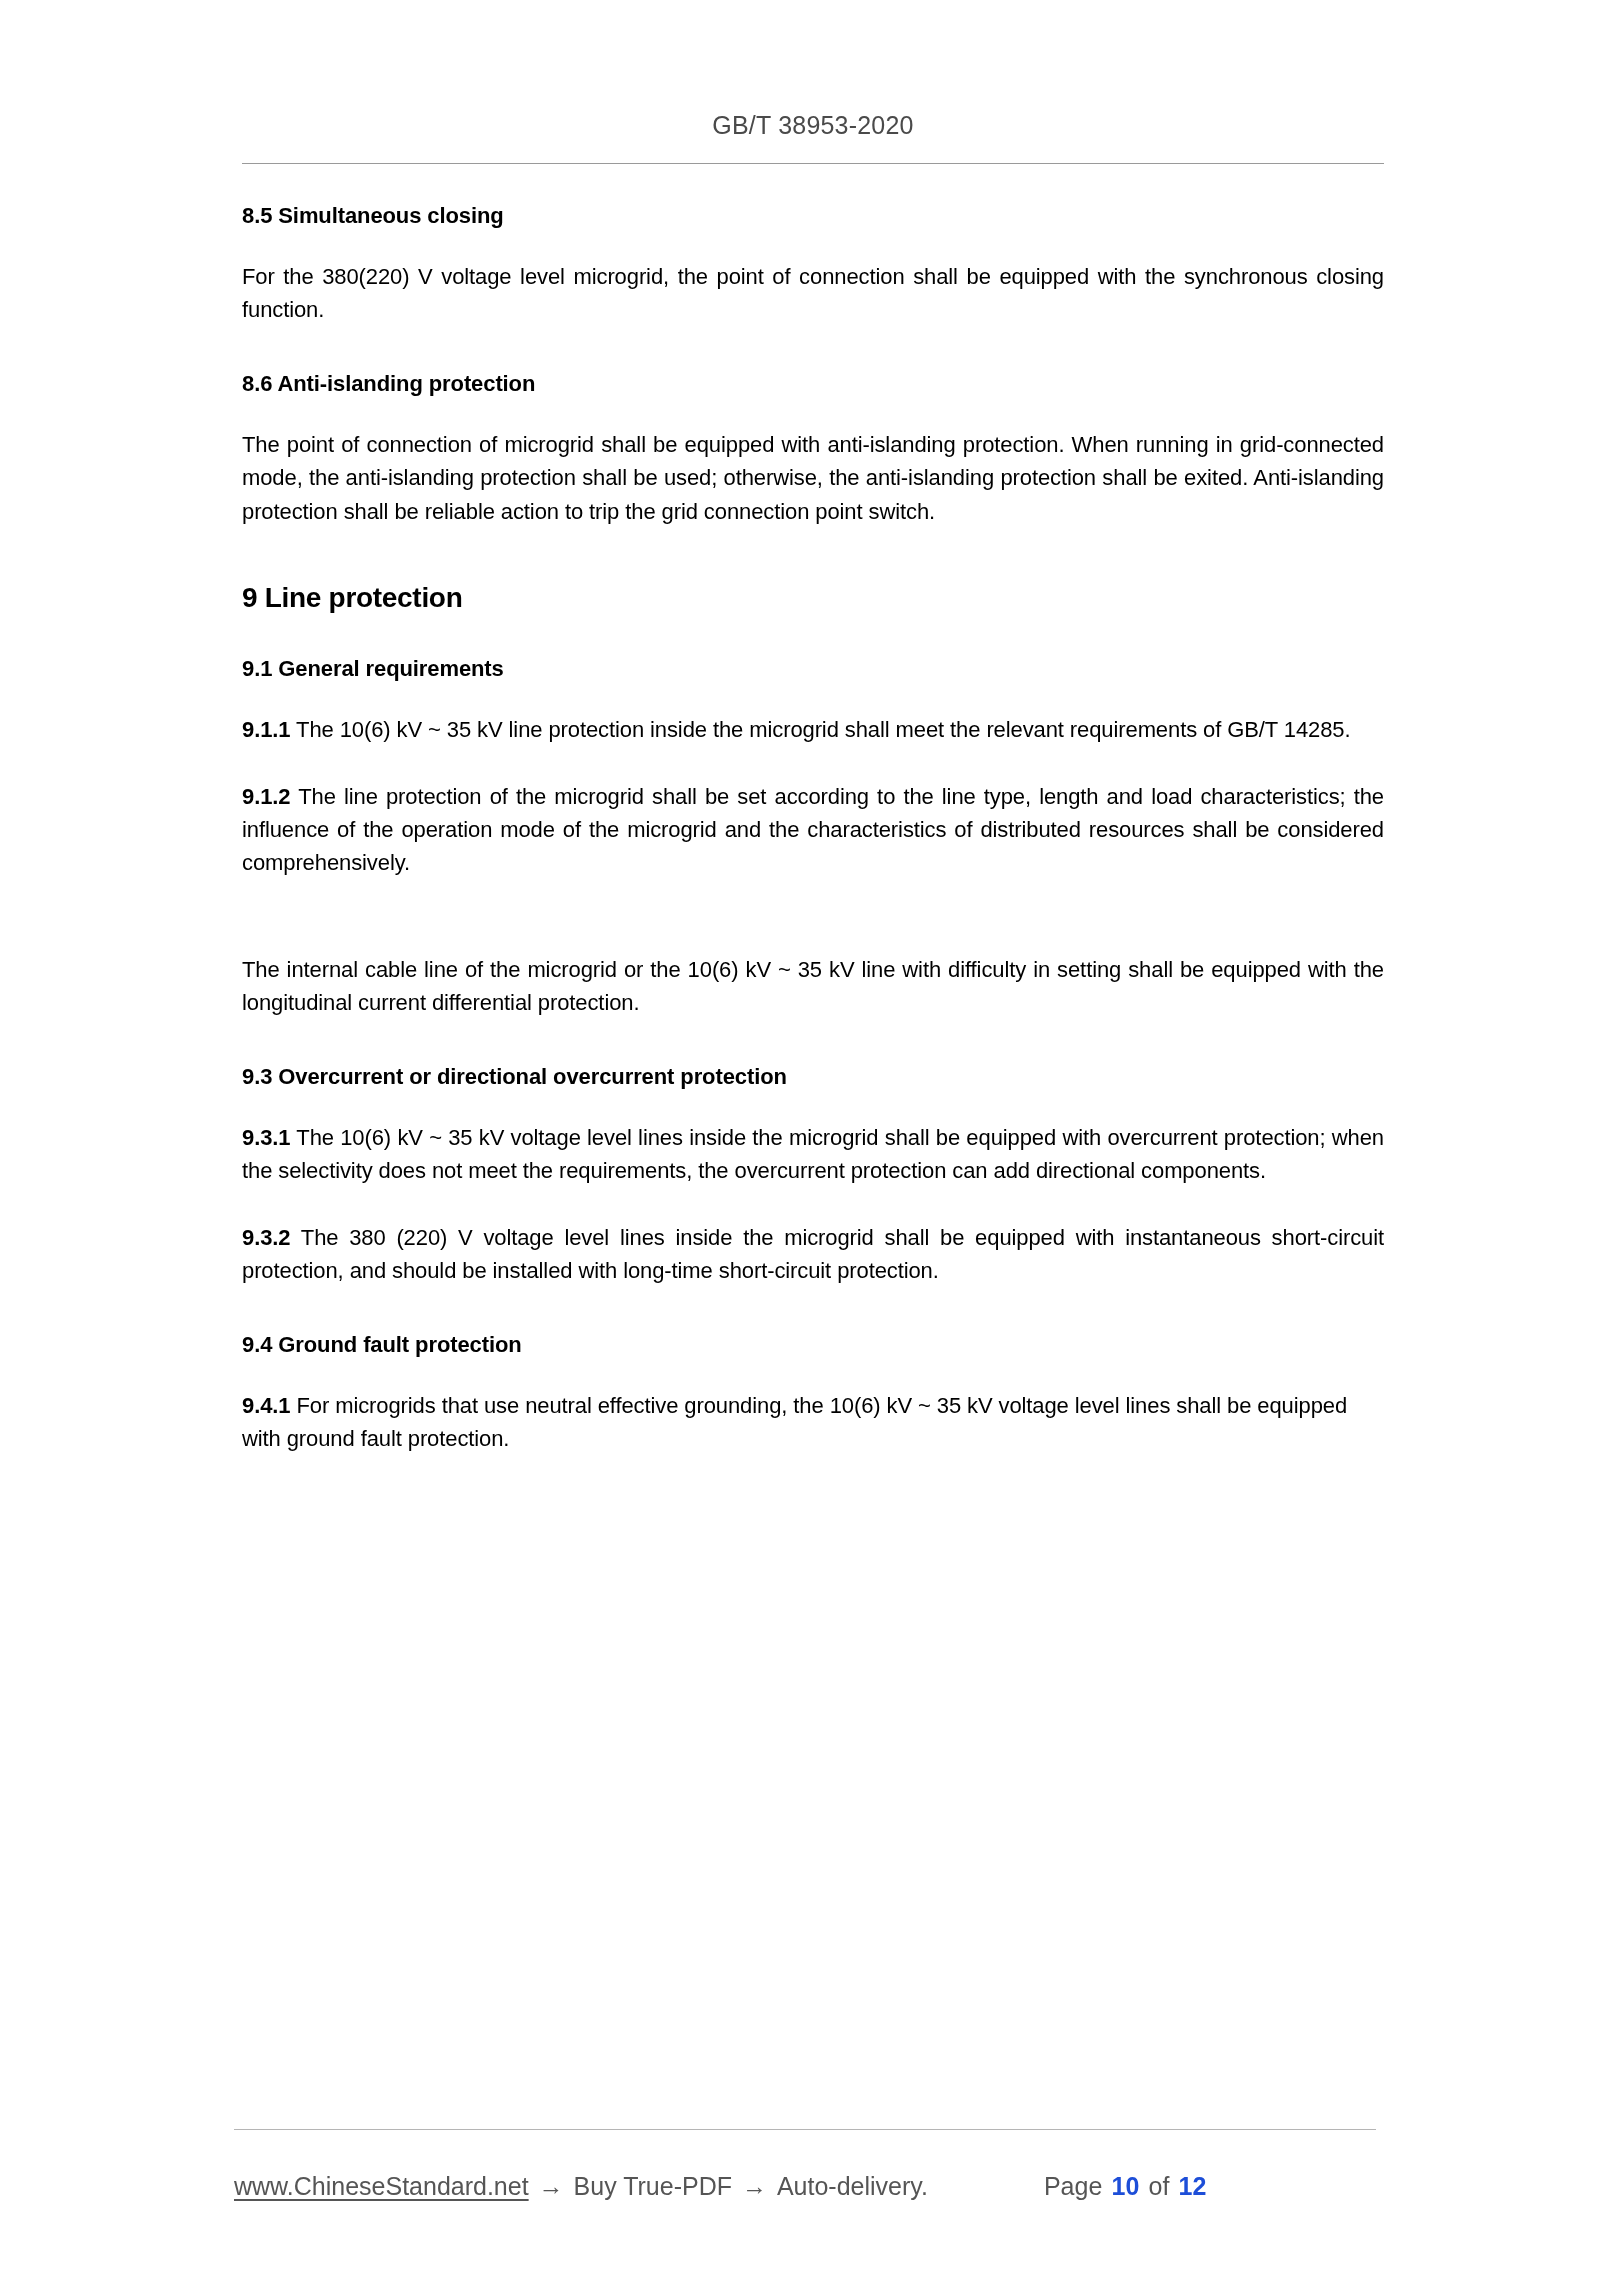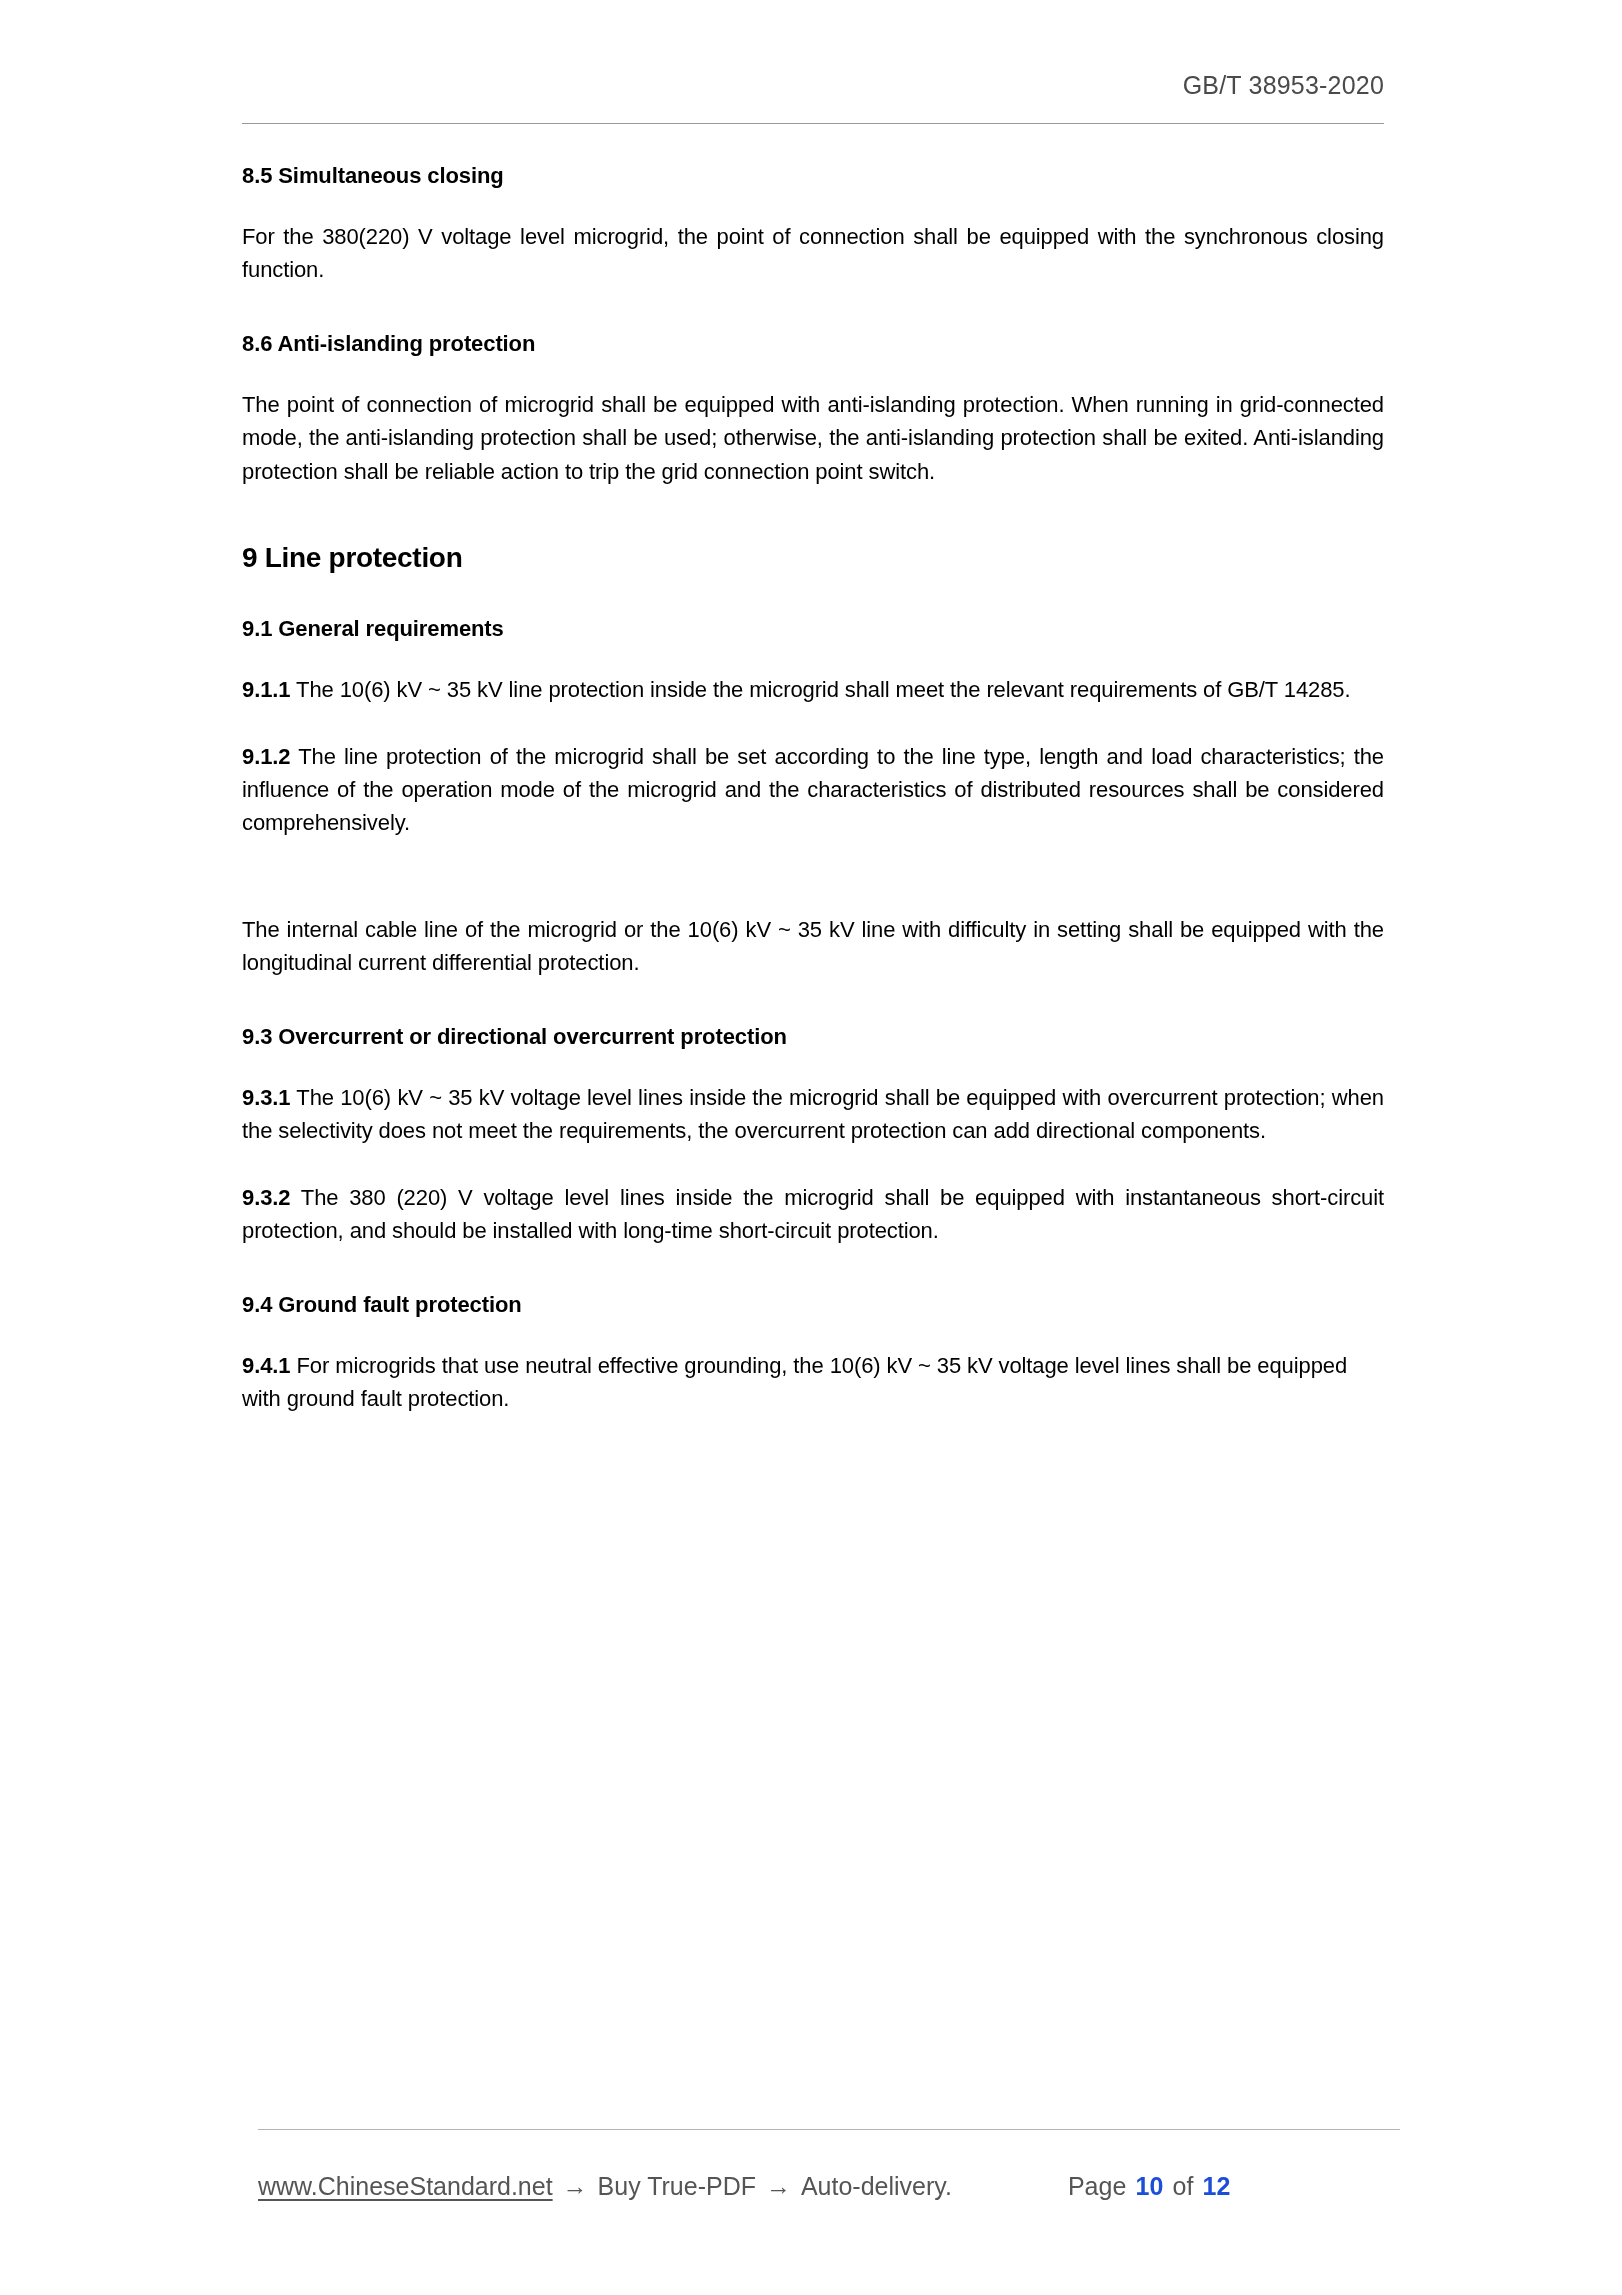--- a/index.html
+++ b/index.html
@@ -22,22 +22,22 @@
   }
   .page-inner {
     position: absolute;
     left: 242px;
     top: 0;
     width: 1142px;
   }
 
   
   .doc-header {
-    padding-top: 70px;
-    text-align: right;
+    padding-top: 110px;
+    text-align: center;
   }
   .doc-header .std-no {
     font-size: 25px;
     color: #4a4a4a;
     letter-spacing: 0.2px;
     line-height: 1.2;
   }
   .header-rule {
     margin-top: 22.5px;
     border-bottom: 1.7px solid #9a9a9a;
@@ -80,21 +80,21 @@
   
   .gap-after-h    { height: 30px; }
   .gap-after-p    { height: 43px; }
   .gap-before-chap{ height: 52px; }
   .gap-after-chap { height: 40px; }
   .gap-sub        { height: 33px; }
 
   
   .doc-footer {
     position: absolute;
-    left: 258px;
+    left: 234px;
     top: 2129px;
     width: 1142px;
   }
   .footer-rule {
     border-bottom: 1.7px solid #b5b5b5;
     width: 100%;
   }
   .footer-row {
     margin-top: 30px;
     display: flex;

